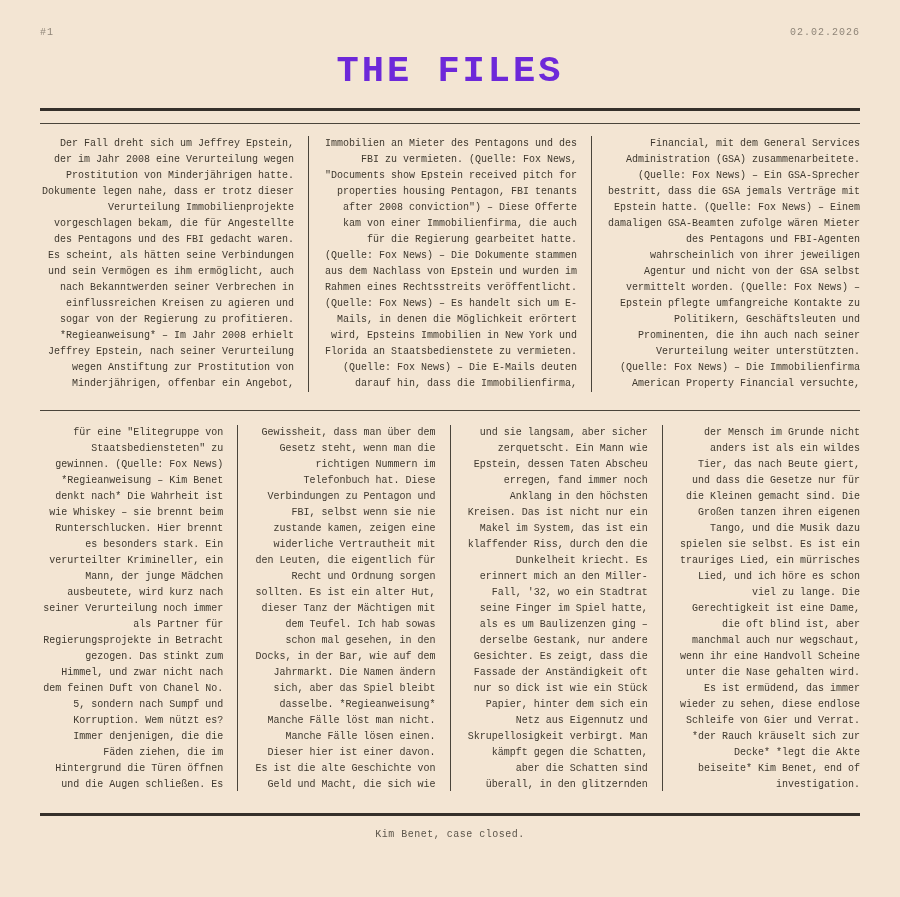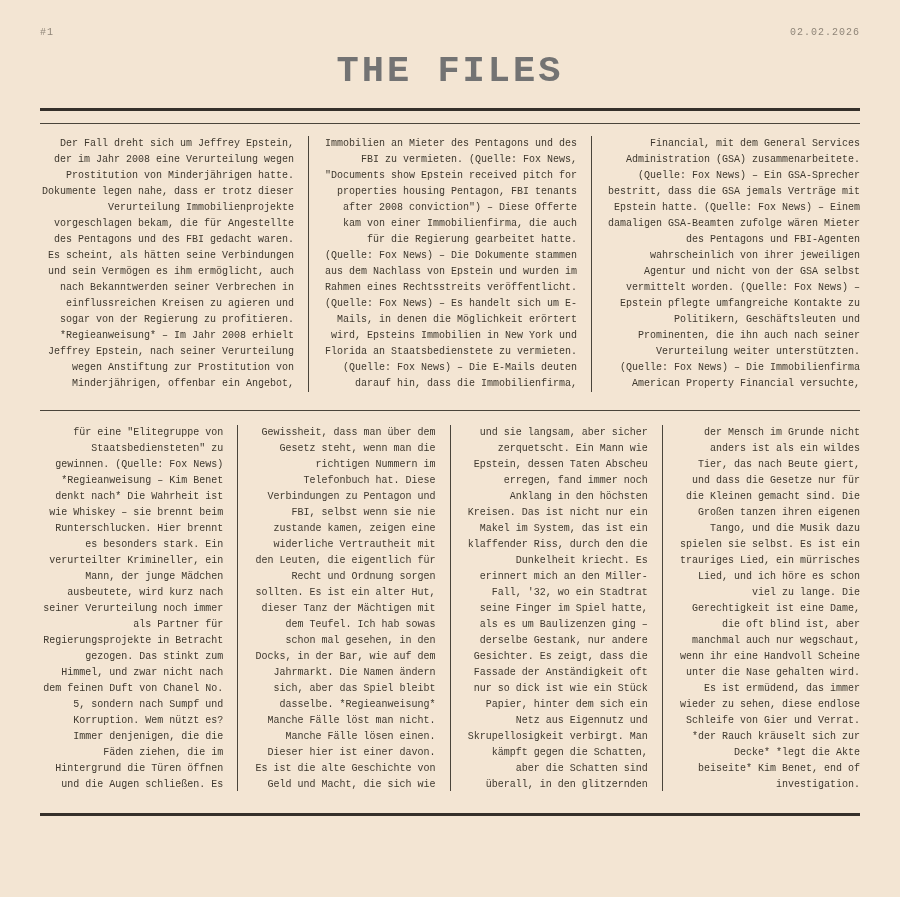--- a/index.html
+++ b/index.html
@@ -28,21 +28,21 @@
     color: #8f8578;
     letter-spacing: 1px;
   }
   .masthead {
     margin: 10px 0 0 0;
     text-align: center;
     font-size: 37px;
     line-height: 42px;
     font-weight: bold;
     letter-spacing: 3px;
-    color: #737373;
+    color: #6d28d9;
   }
   .rule {
     border: none;
     margin: 0;
   }
   .rule-thick {
     border-top: 3px solid #35302a;
   }
   .rule-thin {
     border-top: 1px solid #4a443a;
@@ -120,14 +120,15 @@
 
   <div class="cols cols-4">
     <div class="col">für eine "Elitegruppe von Staatsbediensteten" zu gewinnen. (Quelle: Fox News) *Regieanweisung – Kim Benet denkt nach* Die Wahrheit ist wie Whiskey – sie brennt beim Runterschlucken. Hier brennt es besonders stark. Ein verurteilter Krimineller, ein Mann, der junge Mädchen ausbeutete, wird kurz nach seiner Verurteilung noch immer als Partner für Regierungsprojekte in Betracht gezogen. Das stinkt zum Himmel, und zwar nicht nach dem feinen Duft von Chanel No. 5, sondern nach Sumpf und Korruption. Wem nützt es? Immer denjenigen, die die Fäden ziehen, die im Hintergrund die Türen öffnen und die Augen schließen. Es geht um Geld, um Macht, um die</div>
     <div class="col">Gewissheit, dass man über dem Gesetz steht, wenn man die richtigen Nummern im Telefonbuch hat. Diese Verbindungen zu Pentagon und FBI, selbst wenn sie nie zustande kamen, zeigen eine widerliche Vertrautheit mit den Leuten, die eigentlich für Recht und Ordnung sorgen sollten. Es ist ein alter Hut, dieser Tanz der Mächtigen mit dem Teufel. Ich hab sowas schon mal gesehen, in den Docks, in der Bar, wie auf dem Jahrmarkt. Die Namen ändern sich, aber das Spiel bleibt dasselbe. *Regieanweisung* Manche Fälle löst man nicht. Manche Fälle lösen einen. Dieser hier ist einer davon. Es ist die alte Geschichte von Geld und Macht, die sich wie eine Schlange um die Säulen der Gerechtigkeit windet</div>
     <div class="col">und sie langsam, aber sicher zerquetscht. Ein Mann wie Epstein, dessen Taten Abscheu erregen, fand immer noch Anklang in den höchsten Kreisen. Das ist nicht nur ein Makel im System, das ist ein klaffender Riss, durch den die Dunkelheit kriecht. Es erinnert mich an den Miller-Fall, '32, wo ein Stadtrat seine Finger im Spiel hatte, als es um Baulizenzen ging – derselbe Gestank, nur andere Gesichter. Es zeigt, dass die Fassade der Anständigkeit oft nur so dick ist wie ein Stück Papier, hinter dem sich ein Netz aus Eigennutz und Skrupellosigkeit verbirgt. Man kämpft gegen die Schatten, aber die Schatten sind überall, in den glitzernden Wolkenkratzern und den düsteren Gassen. Was sagt dieser Fall über die Welt? Dass</div>
     <div class="col">der Mensch im Grunde nicht anders ist als ein wildes Tier, das nach Beute giert, und dass die Gesetze nur für die Kleinen gemacht sind. Die Großen tanzen ihren eigenen Tango, und die Musik dazu spielen sie selbst. Es ist ein trauriges Lied, ein mürrisches Lied, und ich höre es schon viel zu lange. Die Gerechtigkeit ist eine Dame, die oft blind ist, aber manchmal auch nur wegschaut, wenn ihr eine Handvoll Scheine unter die Nase gehalten wird. Es ist ermüdend, das immer wieder zu sehen, diese endlose Schleife von Gier und Verrat. *der Rauch kräuselt sich zur Decke* *legt die Akte beiseite* Kim Benet, end of investigation.</div>
   </div>
 
   <hr class="rule rule-thick rule-footer">
 
+  <div class="footer-line">Kim Benet, case closed.</div>
 
 </div>
 
 </body></html>

